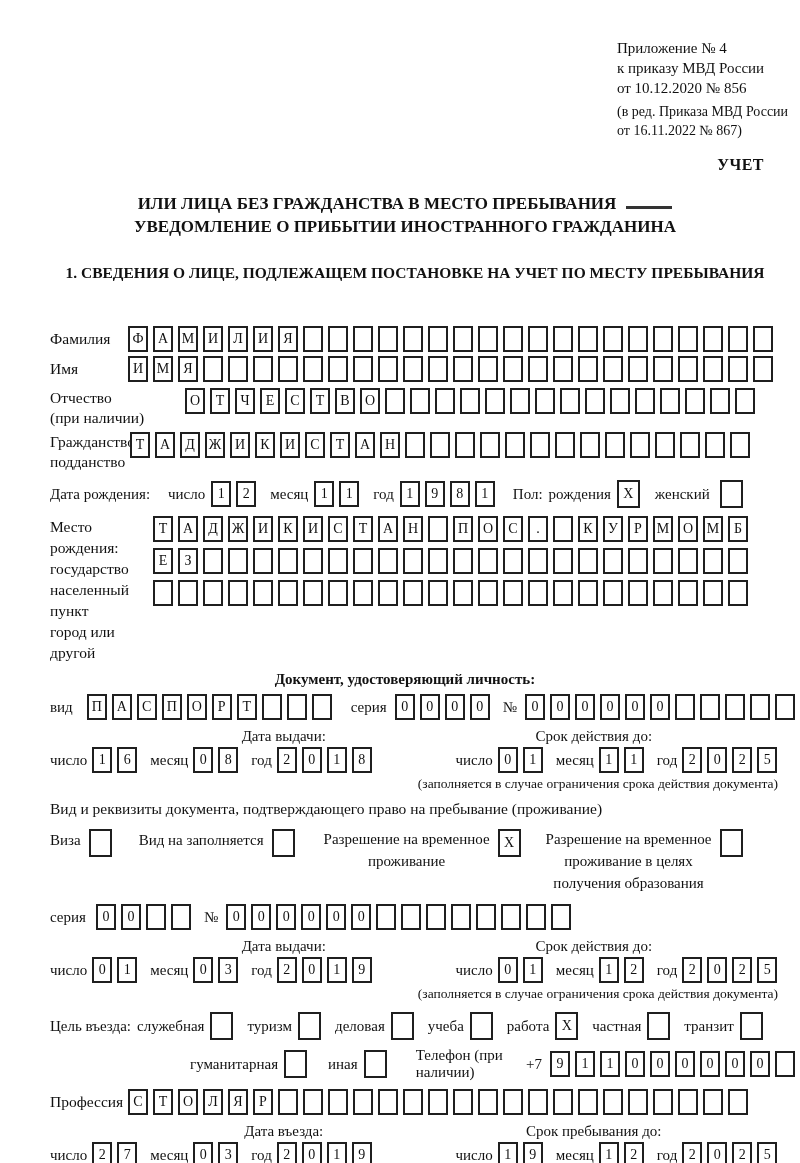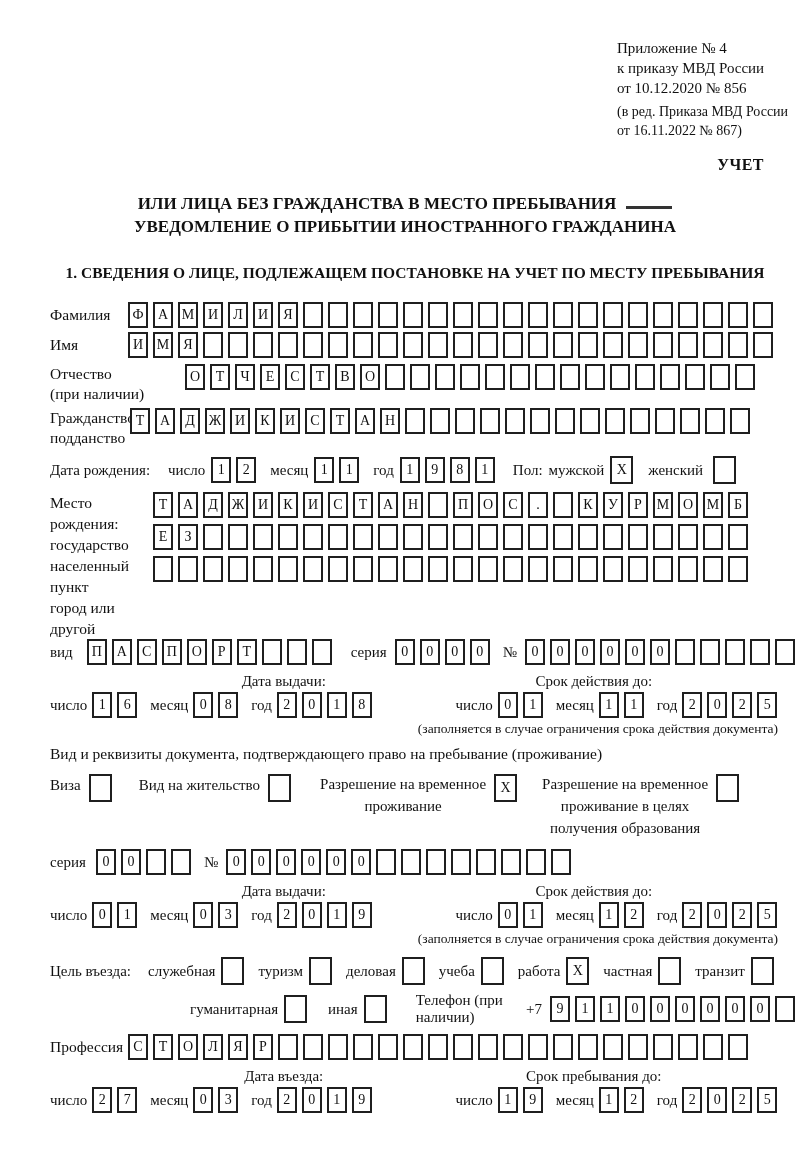--- a/index.html
+++ b/index.html
@@ -67,21 +67,21 @@
 
   <div class="title">
     <div>
       <span>ИЛИ ЛИЦА БЕЗ ГРАЖДАНСТВА В МЕСТО ПРЕБЫВАНИЯ</span><span class="blank-line"></span>
     </div>
     <div>УВЕДОМЛЕНИЕ О ПРИБЫТИИ ИНОСТРАННОГО ГРАЖДАНИНА</div>
   </div>
 
   <div class="section1">1. СВЕДЕНИЯ О ЛИЦЕ, ПОДЛЕЖАЩЕМ ПОСТАНОВКЕ НА УЧЕТ ПО МЕСТУ ПРЕБЫВАНИЯ</div>
 
-  <div class="row" style="margin-top:20px;">
+  <div class="row" style="margin-top:44px;">
     <span class="lbl-inline" style="width:78px;">Фамилия</span>
     <span class="boxes">
         <span class="cell">Ф</span>
         <span class="cell">А</span>
         <span class="cell">М</span>
         <span class="cell">И</span>
         <span class="cell">Л</span>
         <span class="cell">И</span>
         <span class="cell">Я</span>
         <span class="cell"></span>
@@ -219,21 +219,21 @@
         </span>
       <span class="dlbl">год</span>
       <span class="boxes">
           <span class="cell">1</span>
           <span class="cell">9</span>
           <span class="cell">8</span>
           <span class="cell">1</span>
         </span>
     </span>
     <span style="margin-left:4px;margin-right:6px;">Пол:</span>
-    <span style="margin-right:6px;">мужской</span>
+    <span style="margin-right:6px;">рождения</span>
     <span class="boxes cb">
         <span class="cell">X</span>
       </span>
     <span style="margin-left:10px;margin-right:10px;">женский</span>
     <span class="boxes cb">
         <span class="cell"></span>
       </span>
   </div>
 
   <div class="row mt8 stack">
@@ -318,20 +318,21 @@
           <span class="cell"></span>
           <span class="cell"></span>
           <span class="cell"></span>
           <span class="cell"></span>
           <span class="cell"></span>
           <span class="cell"></span>
         </div>
     </div>
   </div>
 
+  <div class="doc-title">Документ, удостоверяющий личность:</div>
 
   <div class="row" style="align-items:center;font-size:15px;justify-content:flex-end;">
     <span style="width:62px;">вид</span>
     <span class="boxes">
         <span class="cell">П</span>
         <span class="cell">А</span>
         <span class="cell">С</span>
         <span class="cell">П</span>
         <span class="cell">О</span>
         <span class="cell">Р</span>
@@ -412,21 +413,21 @@
   <div class="intro mt6">Вид и реквизиты документа, подтверждающего право на пребывание (проживание)</div>
 
   <div class="cbrow">
     <div class="cbitem" style="margin-right:22px;">
       <span class="cbl">Виза</span>
       <span class="boxes cb">
           <span class="cell"></span>
         </span>
     </div>
     <div class="cbitem" style="margin-right:24px;">
-      <span class="cbl">Вид на жительство</span>
+      <span class="cbl">Вид на заполняется</span>
       <span class="boxes cb">
           <span class="cell"></span>
         </span>
     </div>
     <div class="cbitem" style="margin-right:20px;">
       <div class="center">
         <div>Разрешение на временное</div>
         <div>проживание</div>
       </div>
       <span class="boxes cb">
@@ -512,21 +513,21 @@
           <span class="cell">2</span>
           <span class="cell">0</span>
           <span class="cell">2</span>
           <span class="cell">5</span>
         </span>
     </div>
   </div>
   <div class="note-r">(заполняется в случае ограничения срока действия документа)</div>
 
   <div class="purpose-row">
-    <span style="margin-right:17px;text-align:center;">Цель въезда:</span>
+    <span style="margin-right:6px;text-align:center;">Цель въезда:</span>
     <span class="opt">
       <span>служебная</span>
       <span class="boxes cb">
           <span class="cell"></span>
         </span>
     </span>
     <span class="opt">
       <span>туризм</span>
       <span class="boxes cb">
           <span class="cell"></span>

